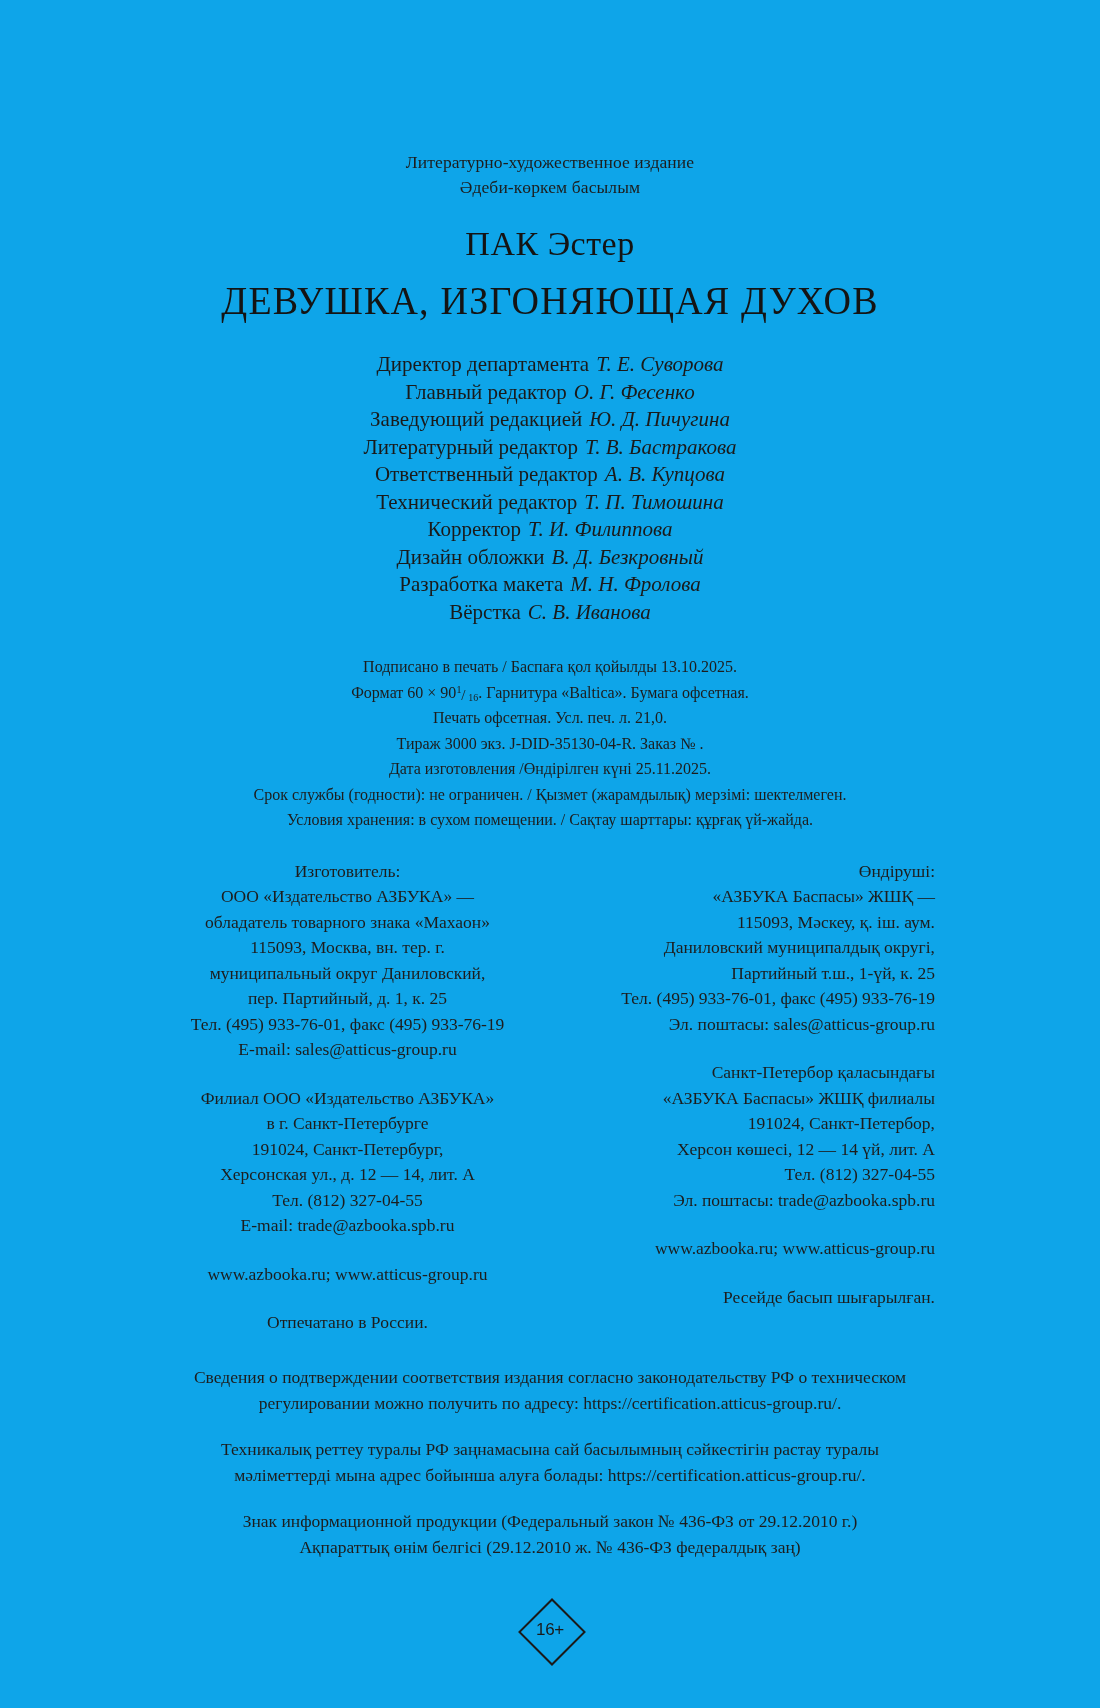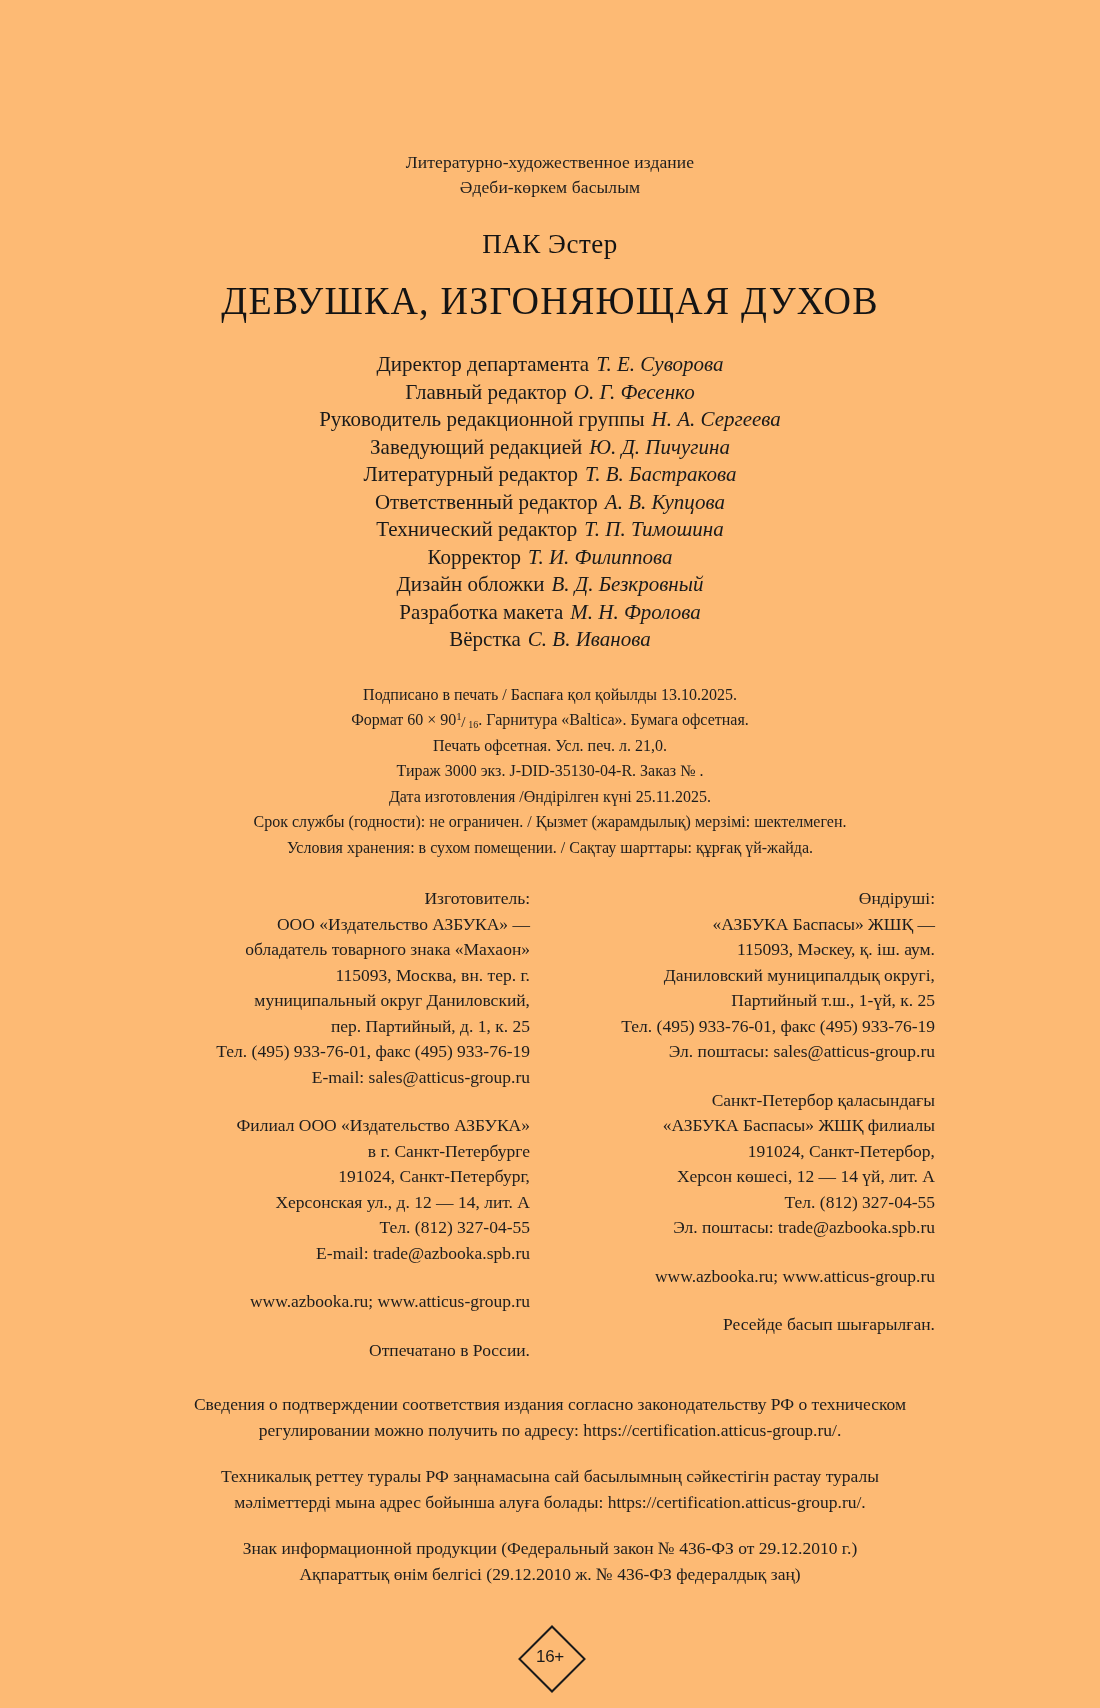--- a/index.html
+++ b/index.html
@@ -13,40 +13,40 @@
     font-family: "Liberation Serif", "DejaVu Serif", serif;
     color: #1a1a1a;
     position: relative;
     overflow: hidden;
   }
   .page {
     position: absolute;
     left: 0; top: 0;
     width: 1100px;
     height: 1708px;
-    background: #fdba74;
+    background: #0ea5e9;
   }
   .content {
     position: absolute;
     left: 100px;
     top: 150px;
     width: 900px;
     text-align: center;
   }
 
   
   .series-line {
     font-size: 17.5px;
     line-height: 25px;
     letter-spacing: 0.1px;
     color: #1d1d1d;
   }
   .author {
     margin-top: 28px;
-    font-size: 27px;
+    font-size: 34px;
     line-height: 32px;
     letter-spacing: 0.5px;
     color: #141414;
   }
   .book-title {
     margin-top: 17px;
     font-size: 38px;
     line-height: 46px;
     letter-spacing: 1.2px;
     color: #141414;
@@ -114,21 +114,21 @@
     align-items: flex-start;
     width: 900px;
   }
   .col {
     width: 365px;
     font-size: 17.5px;
     line-height: 25.5px;
     color: #1d1d1d;
   }
   .col-left {
-    text-align: right;
+    text-align: center;
     padding-right: 20px;
   }
   .col-right {
     text-align: right;
     padding-left: 20px;
   }
   .col .block {
     margin-bottom: 23px;
   }
   .col .block:last-child {
@@ -206,23 +206,20 @@
 
     <div class="author">ПАК Эстер</div>
     <div class="book-title">ДЕВУШКА, ИЗГОНЯЮЩАЯ ДУХОВ</div>
 
     <div class="credits">
       <div class="credit-row">
         <span class="credit-role">Директор департамента</span><span class="credit-name">Т. Е. Суворова</span>
       </div>
       <div class="credit-row">
         <span class="credit-role">Главный редактор</span><span class="credit-name">О. Г. Фесенко</span>
-      </div>
-      <div class="credit-row">
-        <span class="credit-role">Руководитель редакционной группы</span><span class="credit-name">Н. А. Сергеева</span>
       </div>
       <div class="credit-row">
         <span class="credit-role">Заведующий редакцией</span><span class="credit-name">Ю. Д. Пичугина</span>
       </div>
       <div class="credit-row">
         <span class="credit-role">Литературный редактор</span><span class="credit-name">Т. В. Бастракова</span>
       </div>
       <div class="credit-row">
         <span class="credit-role">Ответственный редактор</span><span class="credit-name">А. В. Купцова</span>
       </div>

